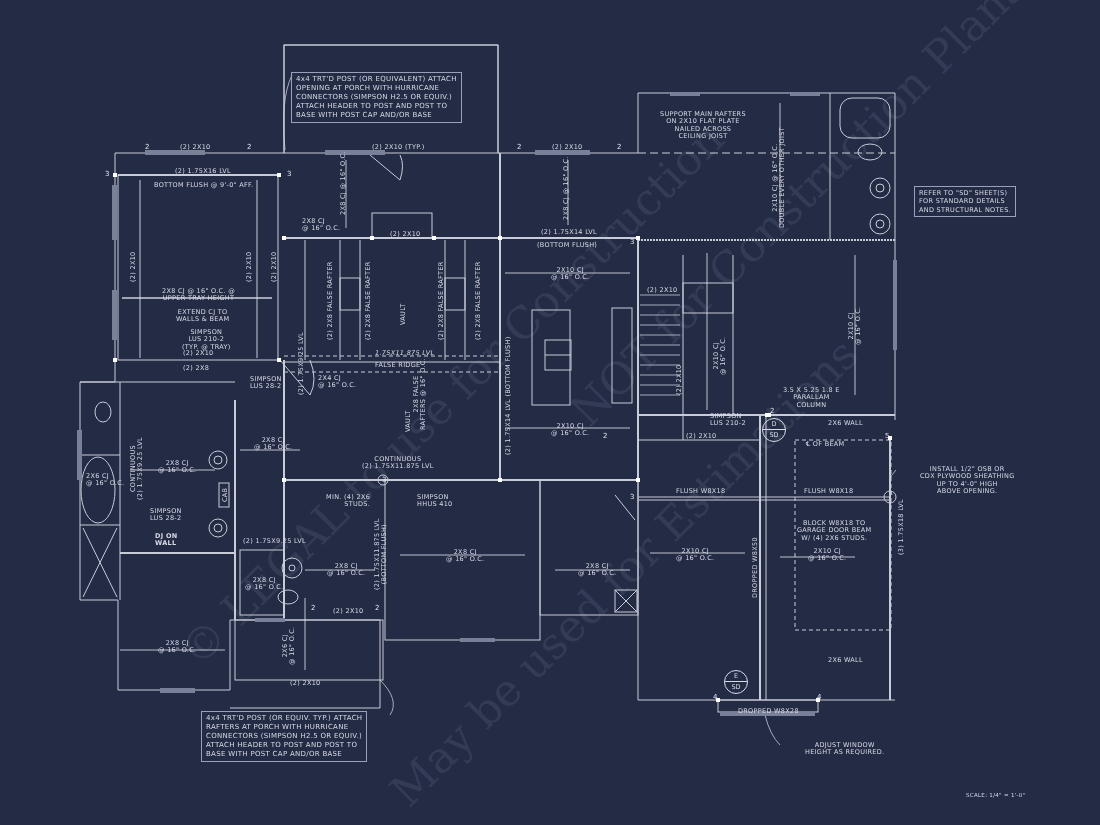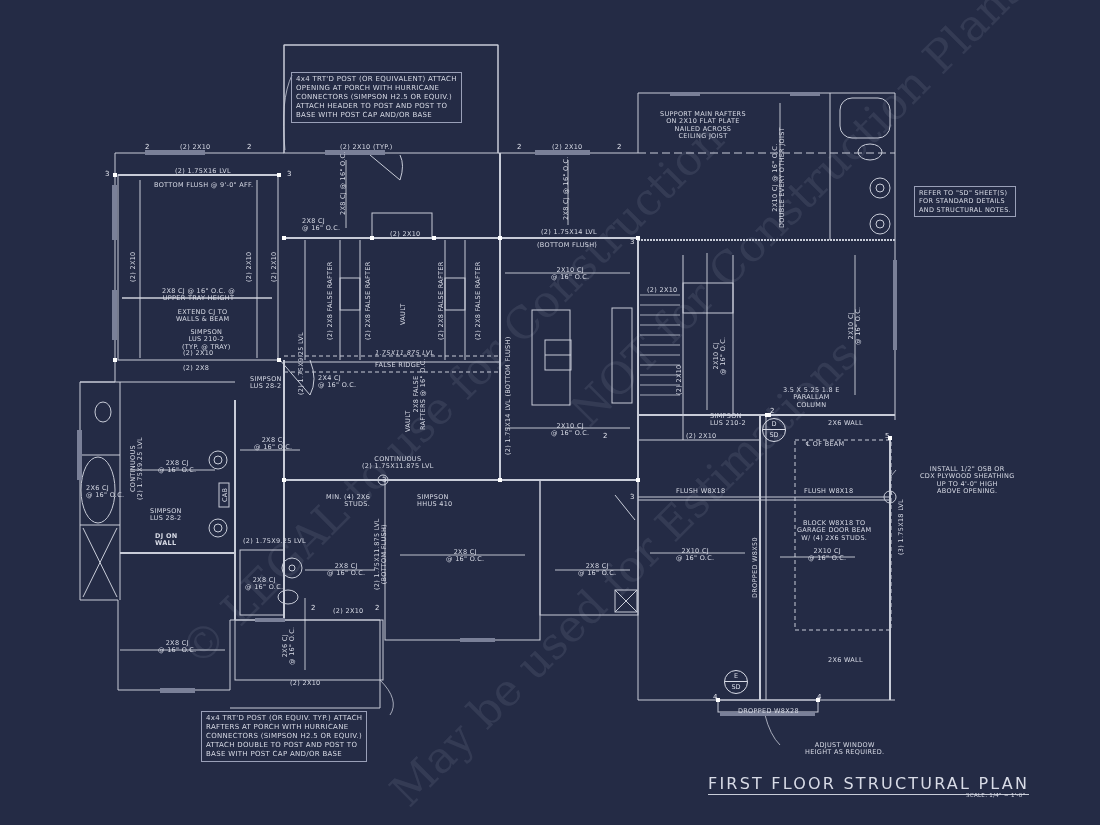--- a/index.html
+++ b/index.html
@@ -206,37 +206,37 @@
 <div class="wm" style="left:560px; top:400px; transform: rotate(-45deg);">NOT for Construction Plans.com</div>
 
 <div class="note" style="left:291px; top:72px;">4x4 TRT'D POST (OR EQUIVALENT) ATTACH
 OPENING AT PORCH WITH HURRICANE
 CONNECTORS (SIMPSON H2.5 OR EQUIV.)
 ATTACH HEADER TO POST AND POST TO
 BASE WITH POST CAP AND/OR BASE</div>
 <div class="note" style="left:201px; top:711px;">4x4 TRT'D POST (OR EQUIV. TYP.) ATTACH
 RAFTERS AT PORCH WITH HURRICANE
 CONNECTORS (SIMPSON H2.5 OR EQUIV.)
-ATTACH DOUBLE TO POST AND POST TO
+ATTACH HEADER TO POST AND POST TO
 BASE WITH POST CAP AND/OR BASE</div>
 <div class="note" style="left:914px; top:186px; font-size:6.5px;">REFER TO "SD" SHEET(S)
 FOR STANDARD DETAILS
 AND STRUCTURAL NOTES.</div>
 <div class="lbl c" style="left:660px; top:111px; white-space:pre;">SUPPORT MAIN RAFTERS
 ON 2x10 FLAT PLATE
 NAILED ACROSS
 CEILING JOIST</div>
 <div class="lbl c" style="left:920px; top:466px; white-space:pre;">INSTALL 1/2" OSB OR
 CDX PLYWOOD SHEATHING
 UP TO 4'-0" HIGH
 ABOVE OPENING.</div>
 <div class="lbl c" style="left:805px; top:742px; white-space:pre;">ADJUST WINDOW
 HEIGHT AS REQUIRED.</div>
 
-<div class="lbl" style="left:340px; top:144px;">(2) 2x10 (TYP.)</div>
+<div class="lbl" style="left:372px; top:144px;">(2) 2x10 (TYP.)</div>
 <div class="lbl" style="left:180px; top:144px;">(2) 2x10</div>
 <div class="lbl" style="left:552px; top:144px;">(2) 2x10</div>
 <div class="lbl" style="left:390px; top:231px;">(2) 2x10</div>
 <div class="lbl" style="left:647px; top:287px;">(2) 2x10</div>
 <div class="lbl" style="left:183px; top:350px;">(2) 2x10</div>
 <div class="lbl" style="left:333px; top:608px;">(2) 2x10</div>
 <div class="lbl" style="left:290px; top:680px;">(2) 2x10</div>
 <div class="lbl" style="left:686px; top:433px;">(2) 2x10</div>
 
 <div class="lbl" style="left:175px; top:168px;">(2) 1.75x16 LVL</div>
@@ -304,21 +304,21 @@
 <div class="lbl c" style="left:327px; top:563px; white-space:pre;">2x8 CJ
 @ 16" O.C.</div>
 <div class="lbl c" style="left:245px; top:577px; white-space:pre;">2x8 CJ
 @ 16" O.C.</div>
 <div class="lbl c" style="left:578px; top:563px; white-space:pre;">2x8 CJ
 @ 16" O.C.</div>
 <div class="lbl c" style="left:158px; top:640px; white-space:pre;">2x8 CJ
 @ 16" O.C.</div>
 <div class="lbl vert c" style="left:282px; top:665px; white-space:pre;">2x6 CJ
 @ 16" O.C.</div>
-<div class="lbl" style="left:86px; top:473px; white-space:pre;margin-top:12px;">2x6 CJ
+<div class="lbl" style="left:86px; top:473px; white-space:pre;">2x6 CJ
 @ 16" O.C.</div>
 <div class="lbl vert c" style="left:130px; top:500px; white-space:pre;">CONTINUOUS
 (2) 1.75x9.25 LVL</div>
 <div class="lbl" style="left:155px; top:533px; white-space:pre;font-weight:bold;">DJ ON
 WALL</div>
 <div class="lbl vert" style="left:222px; top:502px;">CAB</div>
 <div class="lbl" style="left:243px; top:538px;">(2) 1.75x9.25 LVL</div>
 
 <div class="lbl vert c" style="left:772px; top:228px; white-space:pre;">2x10 CJ @ 16" O.C.
 DOUBLE EVERY OTHER JOIST</div>
@@ -367,16 +367,15 @@
 
 <div class="tag" style="left:762px; top:418px;">
   <span class="top">D</span>
   <span>SD</span>
 </div>
 <div class="tag" style="left:724px; top:670px;">
   <span class="top">E</span>
   <span>SD</span>
 </div>
 
-<div id="title">FIRST FLOOR STRUCTURAL PLAN</div>
 <div id="scale">SCALE: 1/4" = 1'-0"</div>
 
 </div>
 
 </body></html>

